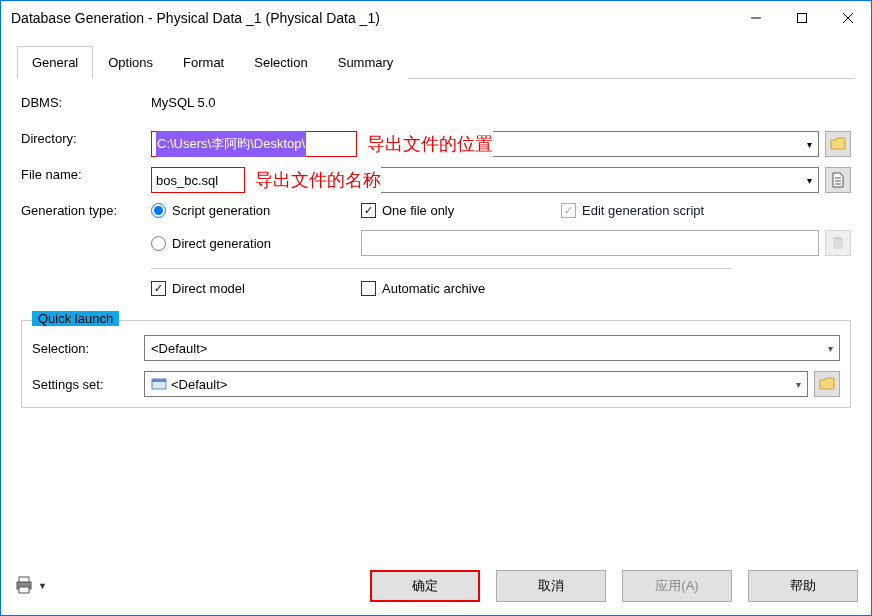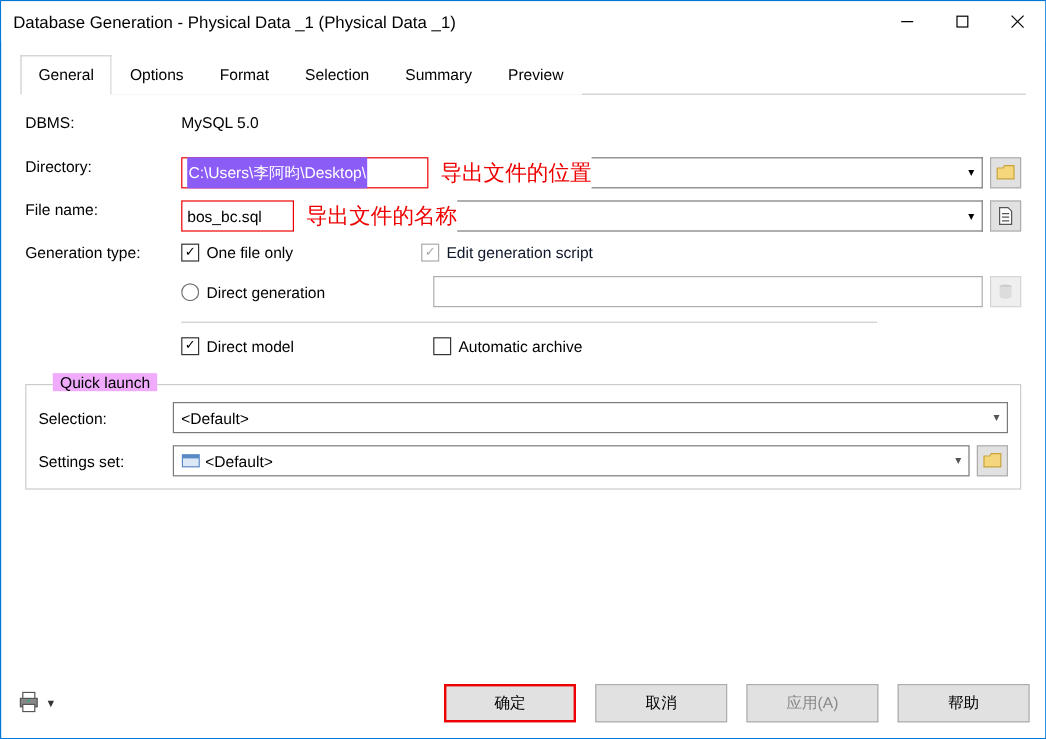--- a/index.html
+++ b/index.html
@@ -42,21 +42,21 @@
     input[type="radio"], input[type="checkbox"] { width: 15px; height: 15px; margin: 0; }
     .cb-checked { width: 15px; height: 15px; border: 1px solid #333; display: inline-flex; align-items: center; justify-content: center; font-size: 11px; line-height: 1; }
     .cb-unchecked { width: 15px; height: 15px; border: 1px solid #333; display: inline-block; }
     .disabled-label { color: #0f172a; }
     
     .textfield { flex: 1; height: 26px; border: 1px solid #adadad; background: #fff; }
     
     .divider { height: 1px; background: #ccc; margin: 10px 120px 12px 130px; }
     
     .fieldset { border: 1px solid #ccc; padding: 14px 10px 10px 10px; margin-top: 24px; position: relative; }
-    .fieldset-legend { position: absolute; top: -10px; left: 22px; background: #f0abfc; padding: 0 6px; }
+    .fieldset-legend { position: absolute; top: -10px; left: 10px; background: #0ea5e9; padding: 0 6px; }
     .fs-row { display: flex; align-items: center; margin-bottom: 10px; }
     .fs-label { width: 112px; }
     .fs-combo { flex: 1; height: 26px; border: 1px solid #7a7a7a; display: flex; align-items: center; padding: 0 6px; position: relative; background: #fff; }
     .fs-combo .dd { position: absolute; right: 6px; top: 50%; transform: translateY(-50%); color: #555; font-size: 10px; }
     
     .footer { position: absolute; bottom: 14px; left: 14px; right: 14px; display: flex; align-items: center; }
     .footer-left { display: flex; align-items: center; gap: 2px; }
     .printer-icon svg { width: 20px; height: 18px; }
     .dd-arrow { font-size: 9px; color: #333; margin-left: 2px; }
     .footer-buttons { margin-left: auto; display: flex; gap: 16px; justify-content: flex-end; }
@@ -93,21 +93,20 @@
   </div>
 </div>
 
 <div class="content">
   <div class="tabs">
     <div class="tab active">General</div>
     <div class="tab">Options</div>
     <div class="tab">Format</div>
     <div class="tab">Selection</div>
     <div class="tab">Summary</div>
-    <div class="tab">Preview</div>
   </div>
 
   <div class="tab-body">
 
     <div class="row">
       <div class="row-label">DBMS:</div>
       <div class="row-value">MySQL 5.0</div>
     </div>
 
     <div class="row">
@@ -144,20 +143,24 @@
               <line x1="4" y1="6" x2="10" y2="6" stroke="#555"></line>
               <line x1="4" y1="9" x2="10" y2="9" stroke="#555"></line>
               <line x1="4" y1="12" x2="10" y2="12" stroke="#555"></line>
             </svg>
         </div>
       </div>
     </div>
 
     <div class="gen-row">
       <div class="gen-col1">Generation type:</div>
+      <div class="gen-col2">
+        <input type="radio" checked="" style="">
+        <span>Script generation</span>
+      </div>
       <div class="gen-col3">
         <span class="cb-checked">✓</span>
         <span>One file only</span>
       </div>
       <div class="gen-col4">
         <span class="cb-checked disabled-label" style="border-color:#aaa;color:#aaa;">✓</span>
         <span class="disabled-label">Edit generation script</span>
       </div>
     </div>
 

